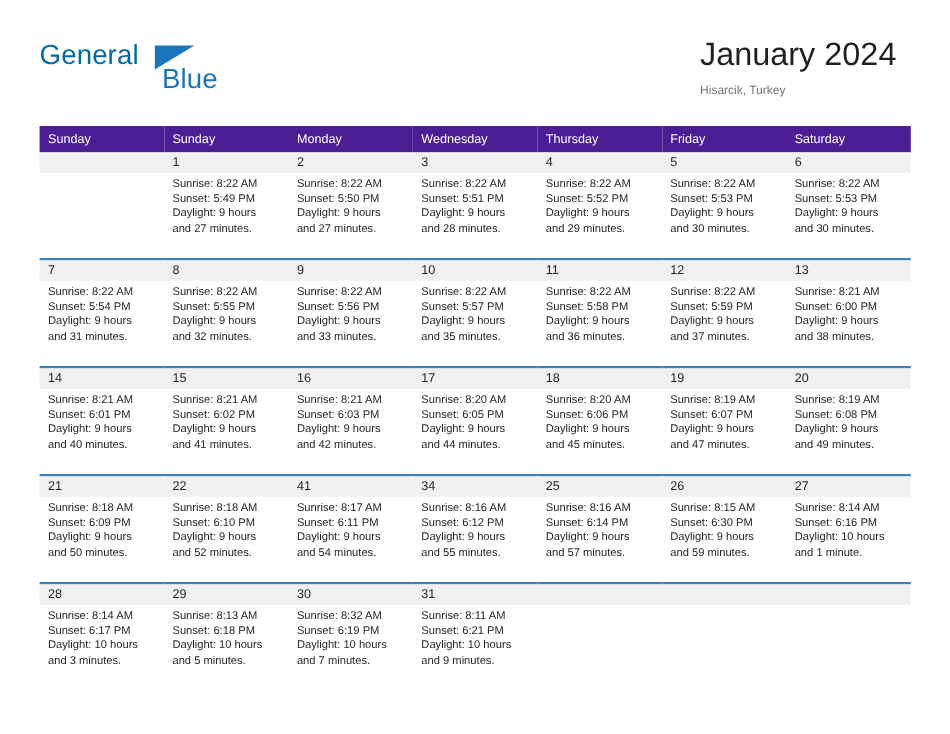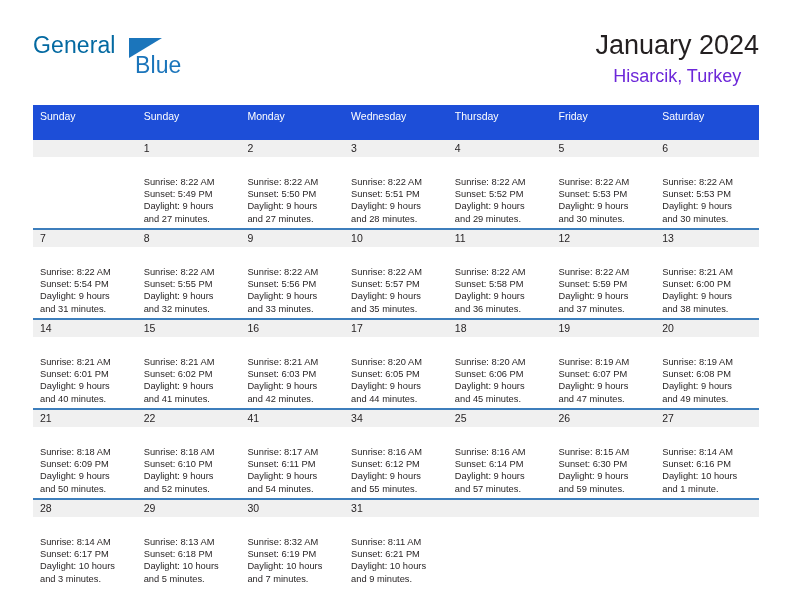--- a/index.html
+++ b/index.html
@@ -64,56 +64,56 @@
     left: 96px;
     top: 6px;
     width: 0;
     height: 0;
     border-left: 33px solid #1b75bb;
     border-bottom: 20px solid transparent;
   }
 
   .title-block {
     position: absolute;
-    right: 0;
+    right: 12px;
     top: 0;
-    text-align: center;
+    text-align: left;
   }
   .cal-title {
     font-size: 27px;
     line-height: 34px;
     color: #231f20;
     font-weight: normal;
     white-space: nowrap;
   }
   .cal-subtitle {
-    font-size: 18px;
+    font-size: 10px;
     line-height: 20px;
-    color: #6d28d9;
+    color: #737373;
     margin-top: 4px;
     white-space: nowrap;
   }
 
   
   .calendar {
     position: absolute;
     left: 33px;
     top: 105px;
     width: 726px;
     border-collapse: collapse;
     table-layout: fixed;
   }
 
   .calendar th {
-    background: #1d4ed8;
+    background: #4c1d95;
     color: #ffffff;
     font-size: 10.5px;
     font-weight: normal;
     text-align: left;
-    padding: 5px 0 18px 7px;
+    padding: 5px 0 5px 7px;
     height: 11px;
     vertical-align: middle;
     border: none;
   }
 
   .calendar td {
     width: 103.7px;
     vertical-align: top;
     padding: 0;
     border: none;
@@ -139,21 +139,21 @@
     padding-left: 7px;
     font-size: 10.5px;
     color: #231f20;
     box-sizing: border-box;
   }
   .cell-inner.empty .daynum-band {
     background: #f0f0f0;
   }
 
   .cell-body {
-    padding: 19px 6px 0 7px;
+    padding: 3px 6px 0 7px;
     font-size: 9.3px;
     line-height: 12.2px;
     color: #231f20;
   }
   .cell-body div {
     white-space: nowrap;
   }
 </style>
 </head>
 <body>

